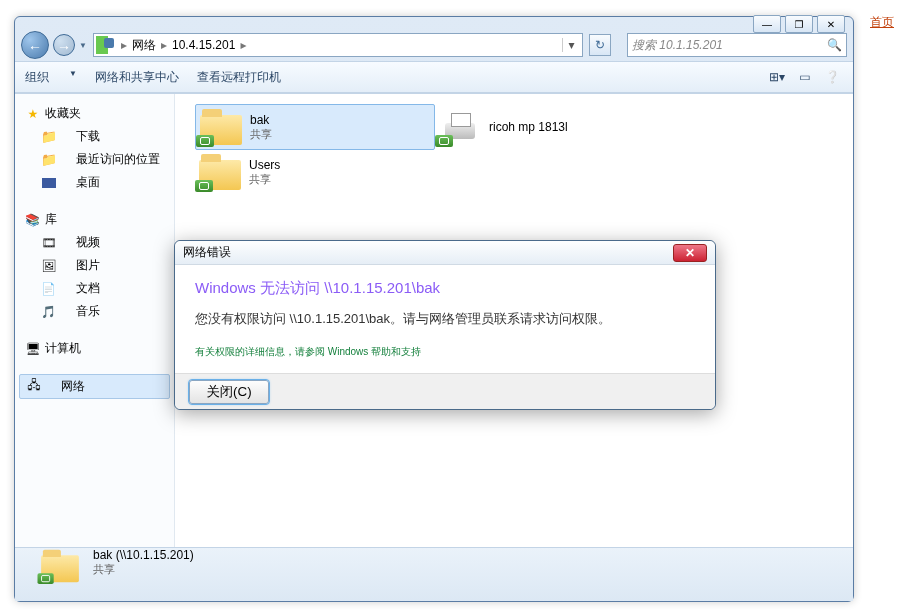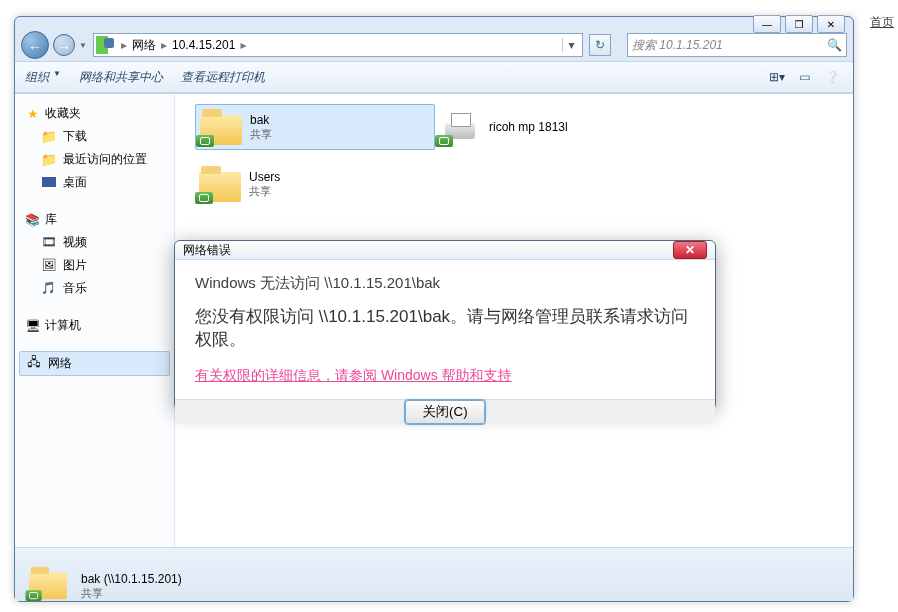--- a/index.html
+++ b/index.html
@@ -75,38 +75,38 @@
     
     .toolbar {
       height: 32px;
       background: linear-gradient(#f7fbff, #e4eef8);
       border-top: 1px solid #c3d4e6;
       border-bottom: 1px solid #c3d4e6;
       display: flex; align-items: center;
       padding: 0 10px; gap: 18px;
       color: #2c4766;
     }
-    .tb-item { display: flex; align-items: flex-start; gap: 4px; font-style: italic; }
+    .tb-item { display: flex; align-items: flex-start; gap: 20px; }
     .tb-arrow { font-size: 8px; }
     .tb-right { margin-left: auto; display: flex; gap: 8px; align-items: center; }
     .tb-ico { width: 20px; height: 18px; display: flex; align-items:center; justify-content:center; }
     
     .body-area {
       flex: 1; display: flex; background: #fff;
       border-top: 1px solid #c3d4e6;
     }
     .sidebar {
       width: 160px; padding: 8px 4px;
       border-right: 1px solid #e0e8f0;
       background: #fafcfe;
       overflow: hidden;
     }
     .sb-group { margin-bottom: 14px; }
     .sb-head { display: flex; align-items: center; gap: 4px; font-weight: normal; padding: 3px 6px; }
-    .sb-item { display: flex; gap: 6px; padding: 3px 6px 3px 22px; }
+    .sb-item { display: flex; align-items: center; gap: 19px; padding: 3px 6px 3px 22px; }
     .sb-item.selected { background: #d8eafc; border: 1px solid #a8c8e8; border-radius: 2px; }
     .ico { width: 16px; height: 16px; display: inline-flex; align-items: center; justify-content: center; font-size: 12px; }
     .ico-star { color: #f5b700; }
     .ico-folder-dl::before { content:"📁"; color:#5aa0e0; font-size:13px; }
     .ico-desktop { background: #3b5aa0; width:14px; height:10px; }
     .ico-recent::before { content:"📁"; color:#d8a040; font-size:13px; }
     .ico-lib { color:#f0c050; }
     .ico-video::before { content:"🎞"; }
     .ico-pic::before { content:"🖼"; }
     .ico-doc::before { content:"📄"; }
@@ -139,26 +139,26 @@
     .folder-share-badge::after { content:""; position:absolute; left:4px; top:2px; width:8px; height:6px; border:1px solid #fff; border-radius:2px; }
     .printer-ico {
       width: 42px; height: 36px; position: relative;
     }
     .printer-ico::before { content:""; position:absolute; left:6px; top:14px; width:30px; height:16px; background:linear-gradient(#eee,#bbb); border-radius:3px; }
     .printer-ico::after { content:""; position:absolute; left:12px; top:4px; width:18px; height:12px; background:#fff; border:1px solid #999; }
     .tile-text .name { color: #000; }
     .tile-text .sub { color: #666; font-size: 11px; }
     
     .row1 { display: flex; }
-    .row2 { margin-top: 12px; }
+    .row2 { }
     
     .statusbar {
       height: 54px; background: linear-gradient(#eaf2fa, #dce8f4);
       border-top: 1px solid #c3d4e6;
-      display: flex; align-items: flex-end; padding: 0 12px; gap: 12px;
+      display: flex; align-items: flex-start; padding: 0 24px; gap: 12px;
     }
     
     
     .dialog {
       position: absolute;
       left: 174px; top: 240px;
       width: 542px; height: 170px;
       background: #fff;
       border: 1px solid #4a6a8a;
       border-radius: 6px;
@@ -174,41 +174,41 @@
       font-size: 12px;
     }
     .dlg-close {
       margin-left: auto; width: 34px; height: 18px;
       background: linear-gradient(#e78, #c23);
       border: 1px solid #922; border-radius: 3px;
       color: #fff; display: flex; align-items: center; justify-content: center;
       font-size: 12px; font-weight: bold;
     }
     .dlg-body { padding: 14px 20px; flex:1; }
-    .dlg-heading { color: #404040; font-size: 15px; margin-bottom: 12px; }
-    .dlg-msg { color: #333; font-size: 17px; margin-bottom: 16px; }
-    .dlg-link { color: #ec4899; text-decoration: underline; font-size: 14px; cursor: pointer; }
+    .dlg-heading { color: #8b5cf6; font-size: 15px; margin-bottom: 12px; }
+    .dlg-msg { color: #333; font-size: 13px; margin-bottom: 16px; }
+    .dlg-link { color: #15803d; font-size: 10px; cursor: pointer; }
     .dlg-footer {
       height: 42px; background: #f0f0f0;
       border-top: 1px solid #ddd;
-      display: flex; justify-content: center; align-items: center;
+      display: flex; justify-content: flex-start; align-items: center;
       padding: 0 14px;
       border-radius: 0 0 6px 6px;
     }
     .dlg-btn {
       min-width: 80px; height: 24px;
       background: linear-gradient(#fdfdfd, #e4e4e4);
       border: 1px solid #8aa6c2;
       border-radius: 3px;
       padding: 0 12px;
       box-shadow: 0 0 3px #8cc0ea;
       outline: 1px solid #6ab0e8;
     }
     
-    .ext-link { position:absolute; right: 4px; top: 14px; font-size: 12px; color: #404040; text-decoration: underline; }
+    .ext-link { position:absolute; right: 4px; top: 14px; font-size: 12px; color: #c2410c; text-decoration: underline; }
   </style>
 </head>
 <body>
 
 <a class="ext-link">首页</a>
 
 <div class="window">
   <div class="win-buttons">
     <div class="win-btn">—</div>
     <div class="win-btn">❐</div>
@@ -279,20 +279,24 @@
           </div>
         <div class="sb-item">
             <span class="ico ico-video"></span>
             <span>视频</span>
           </div>
         <div class="sb-item">
             <span class="ico ico-pic"></span>
             <span>图片</span>
           </div>
         <div class="sb-item">
+            <span class="ico ico-doc"></span>
+            <span>文档</span>
+          </div>
+        <div class="sb-item">
             <span class="ico ico-music"></span>
             <span>音乐</span>
           </div>
       </div>
       <div class="sb-group">
         <div class="sb-head">
             <span class="ico ico-computer"></span>
             <span>计算机</span>
           </div>
       </div>

